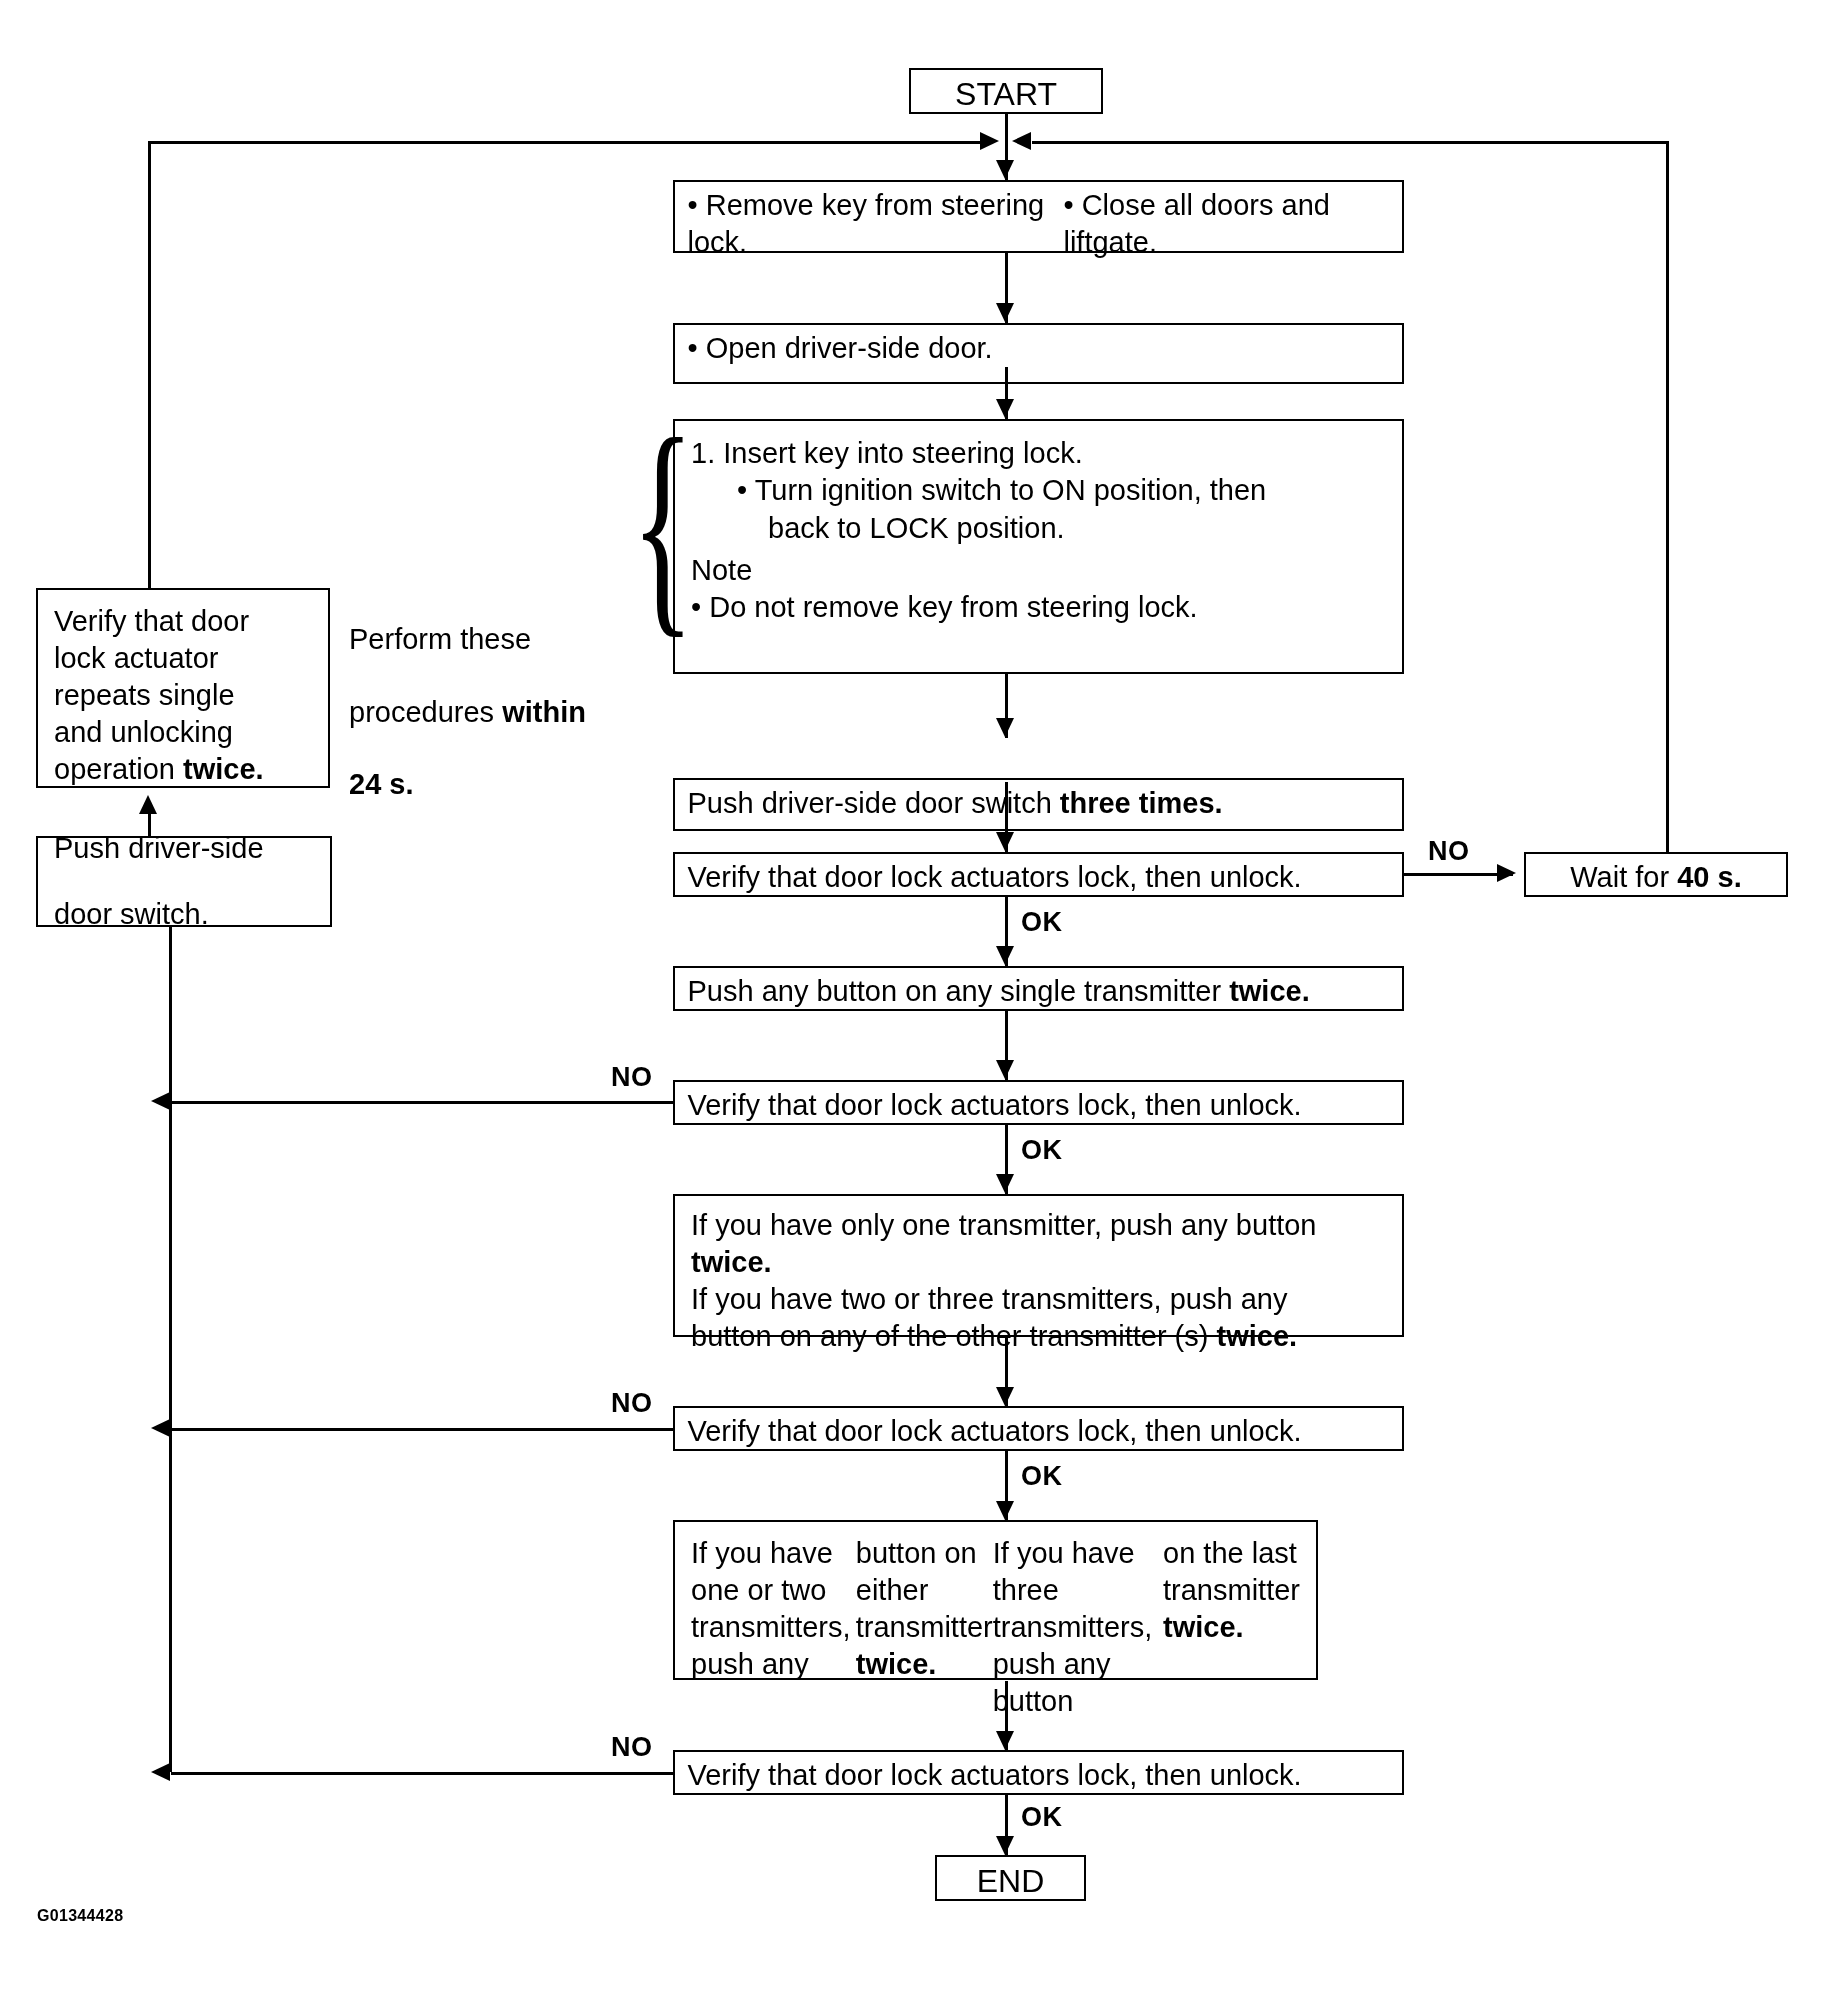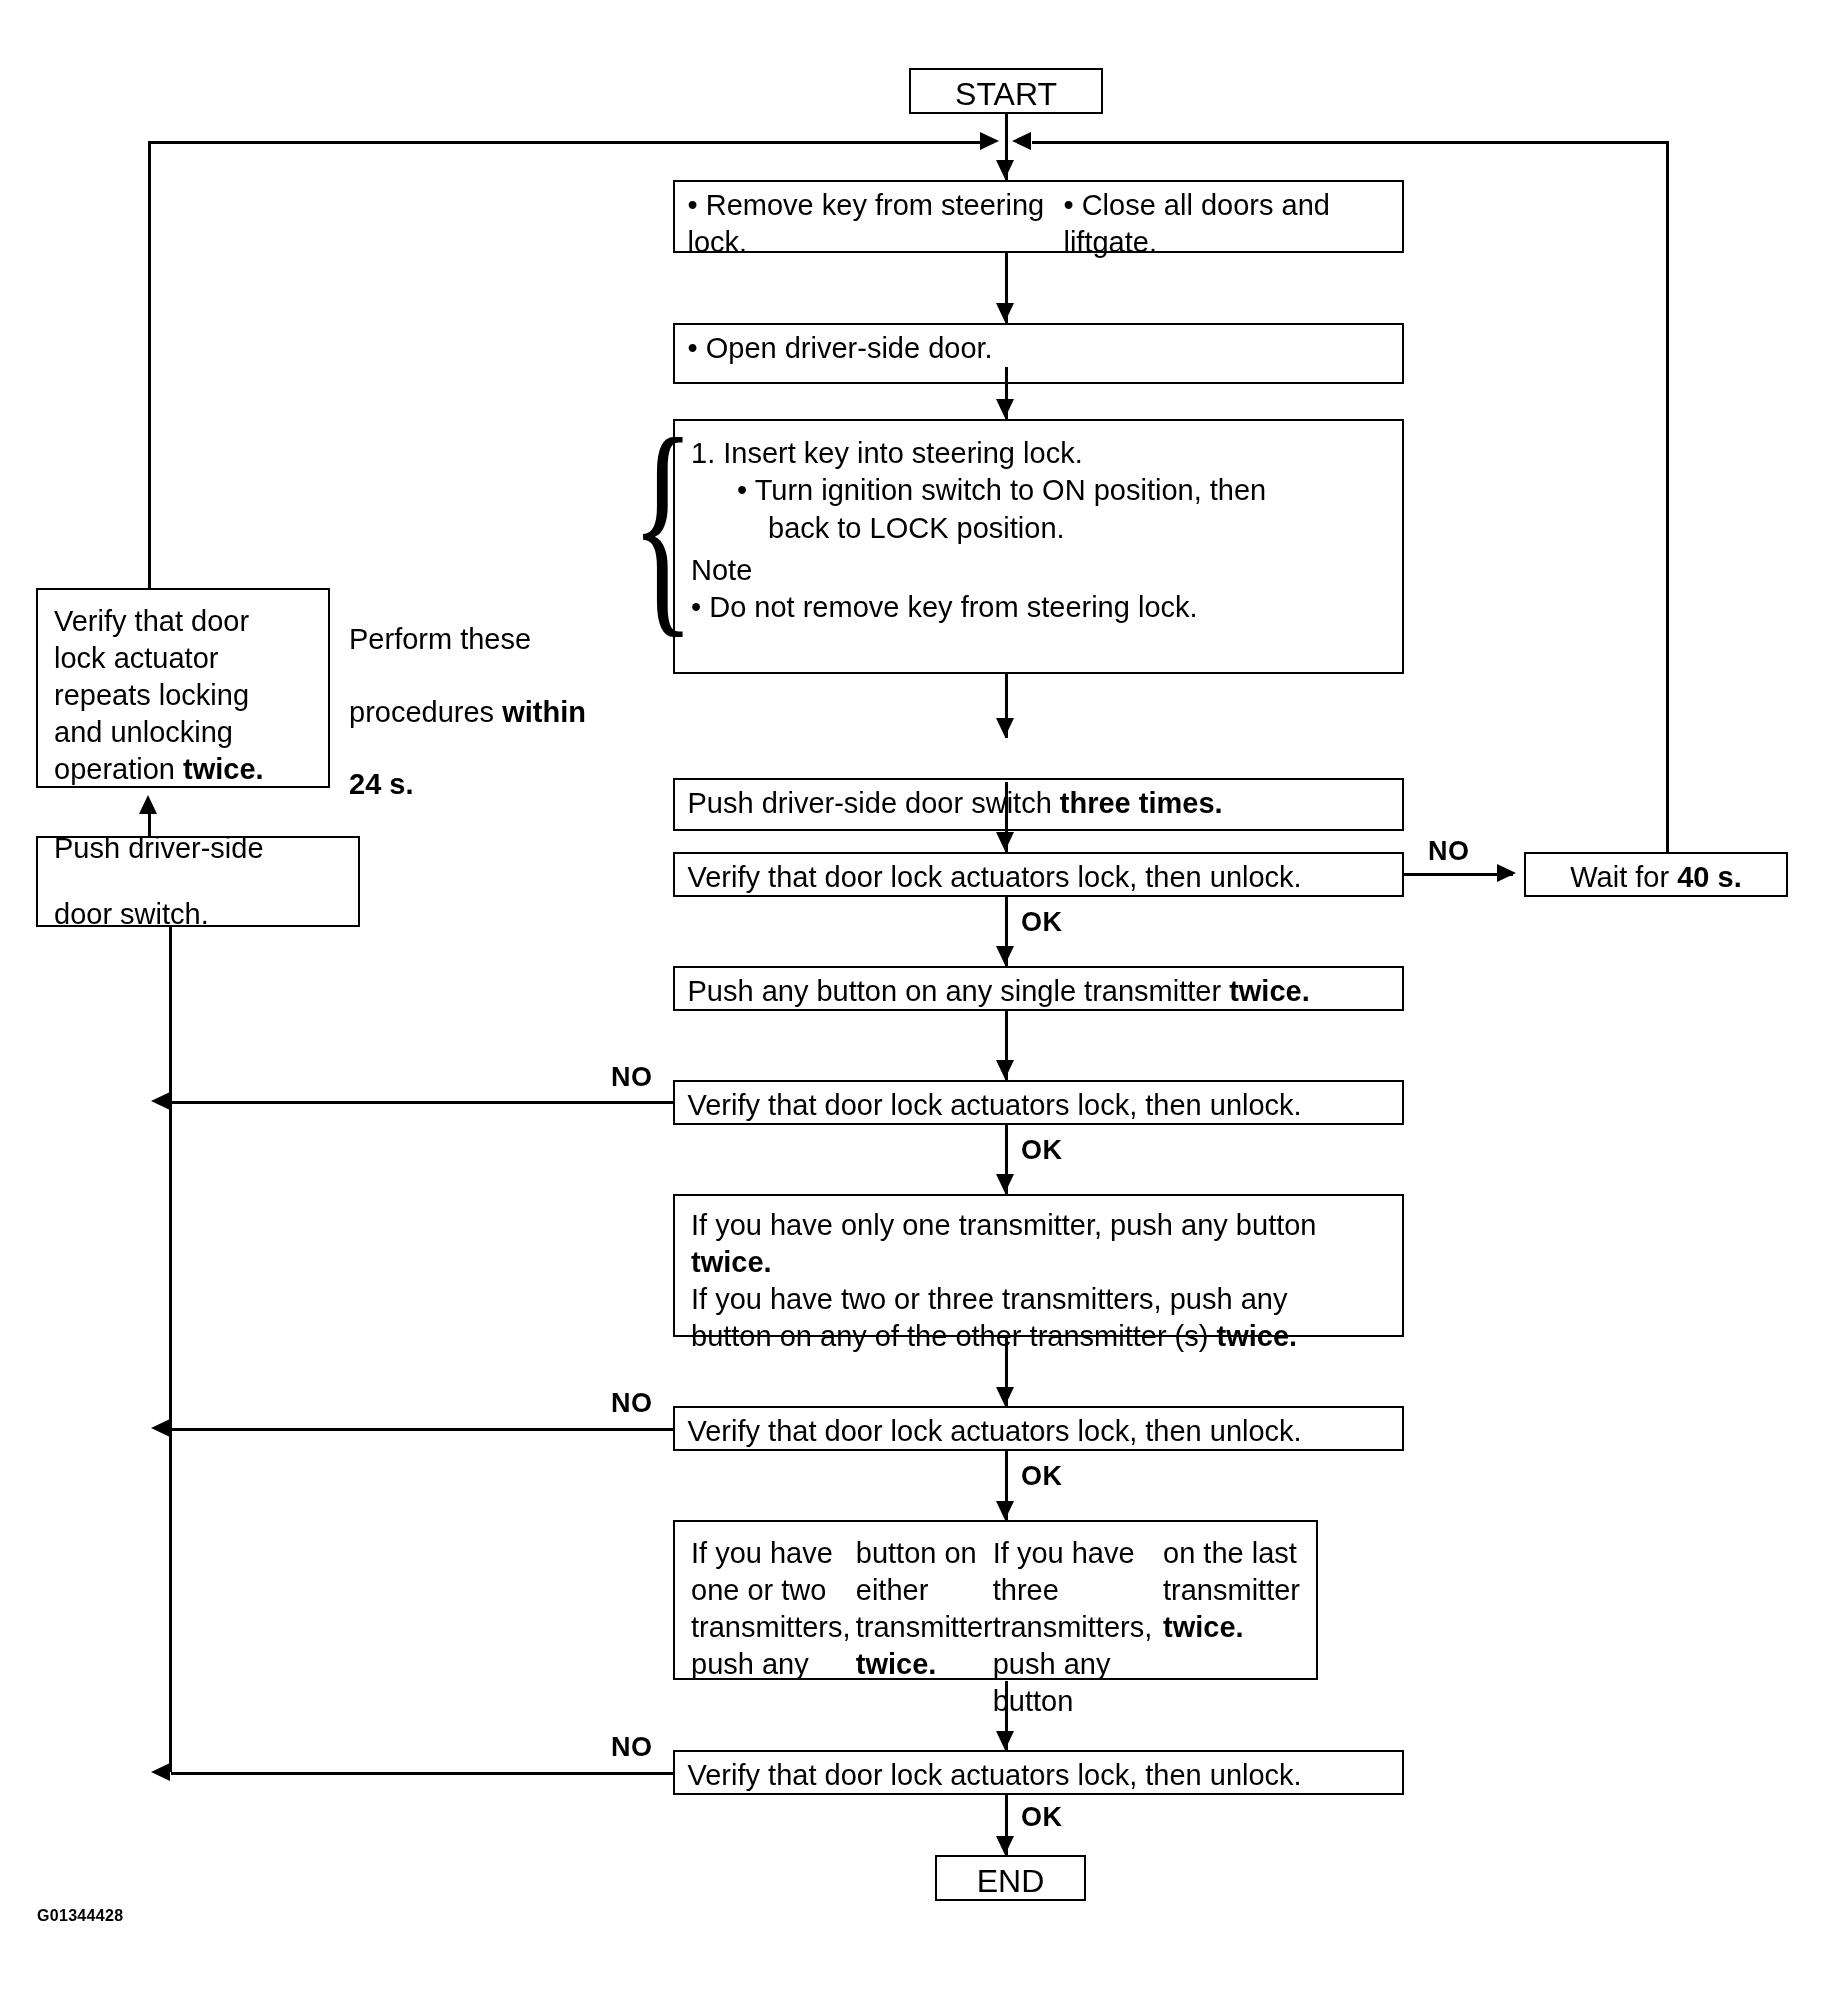--- a/index.html
+++ b/index.html
@@ -243,31 +243,31 @@
   <div class="arrow-down" style="left:996px; top:1836px;"></div>
   <div class="edge-label" style="left:1021px; top:1802px;">OK</div>
 
   <div class="box term" style="left:935px; top:1855px; width:151px; height:46px;">
     <span>END</span>
   </div>
 
   <div class="box multi" style="left:36px; top:588px; width:294px; height:200px; flex-direction:column; padding:12.5px 16px;">
     <span>Verify that door</span>
     <span>lock actuator</span>
-    <span>repeats locking</span>
+    <span>repeats single</span>
     <span>and unlocking</span>
     <span><span>operation </span><span class="b">twice.</span></span>
   </div>
 
   <div class="vline" style="left:148px; top:141px; height:447px;"></div>
 
   <div class="vline" style="left:148px; top:802px; height:34px;"></div>
   <div class="arrow-up" style="left:139px; top:795px;"></div>
 
-  <div class="box multi" style="left:36px; top:836px; width:324px; height:91px; flex-direction:column; justify-content:center; padding:7.1px 16px;gap:28px;">
+  <div class="box multi" style="left:36px; top:836px; width:296px; height:91px; flex-direction:column; justify-content:center; padding:7.1px 16px;gap:28px;">
     <span>Push driver-side</span>
     <span>door switch.</span>
   </div>
 
   <div class="vline" style="left:169px; top:927px; height:845px;"></div>
 
   <div class="note-text" style="left:349px; top:585px; width:267px;">
     <span style="display:block;">Perform these</span>
     <span style="display:block;"><span>procedures </span><span class="b">within</span></span>
     <span class="b" style="display:block;">24 s.</span>

